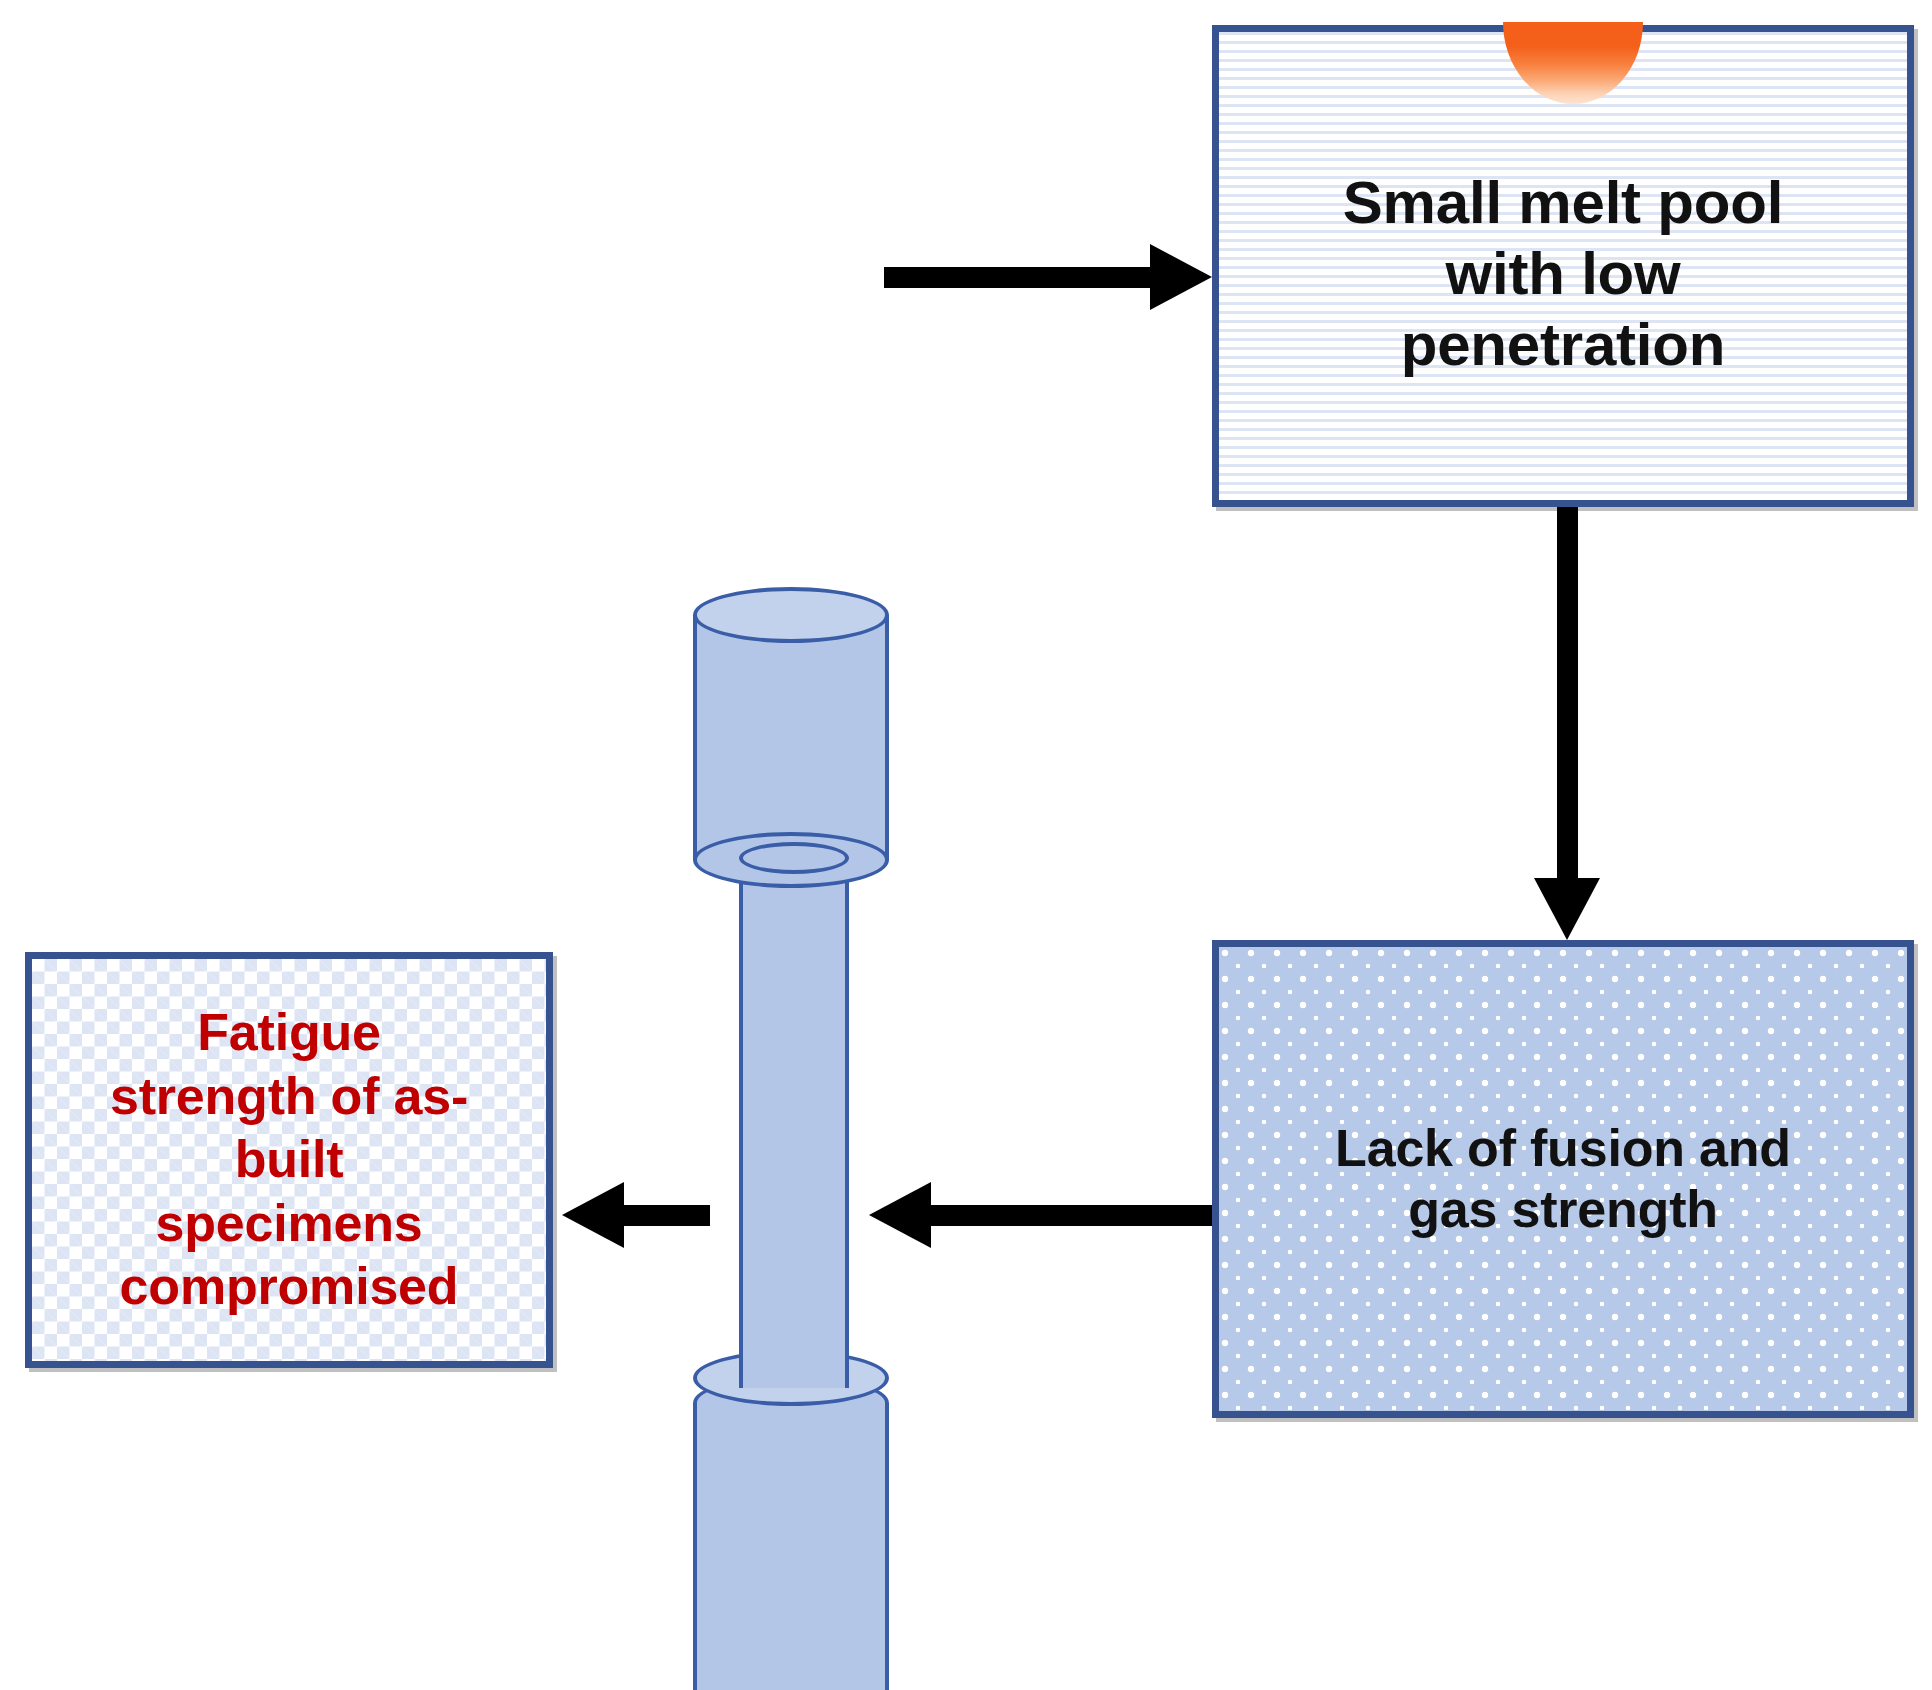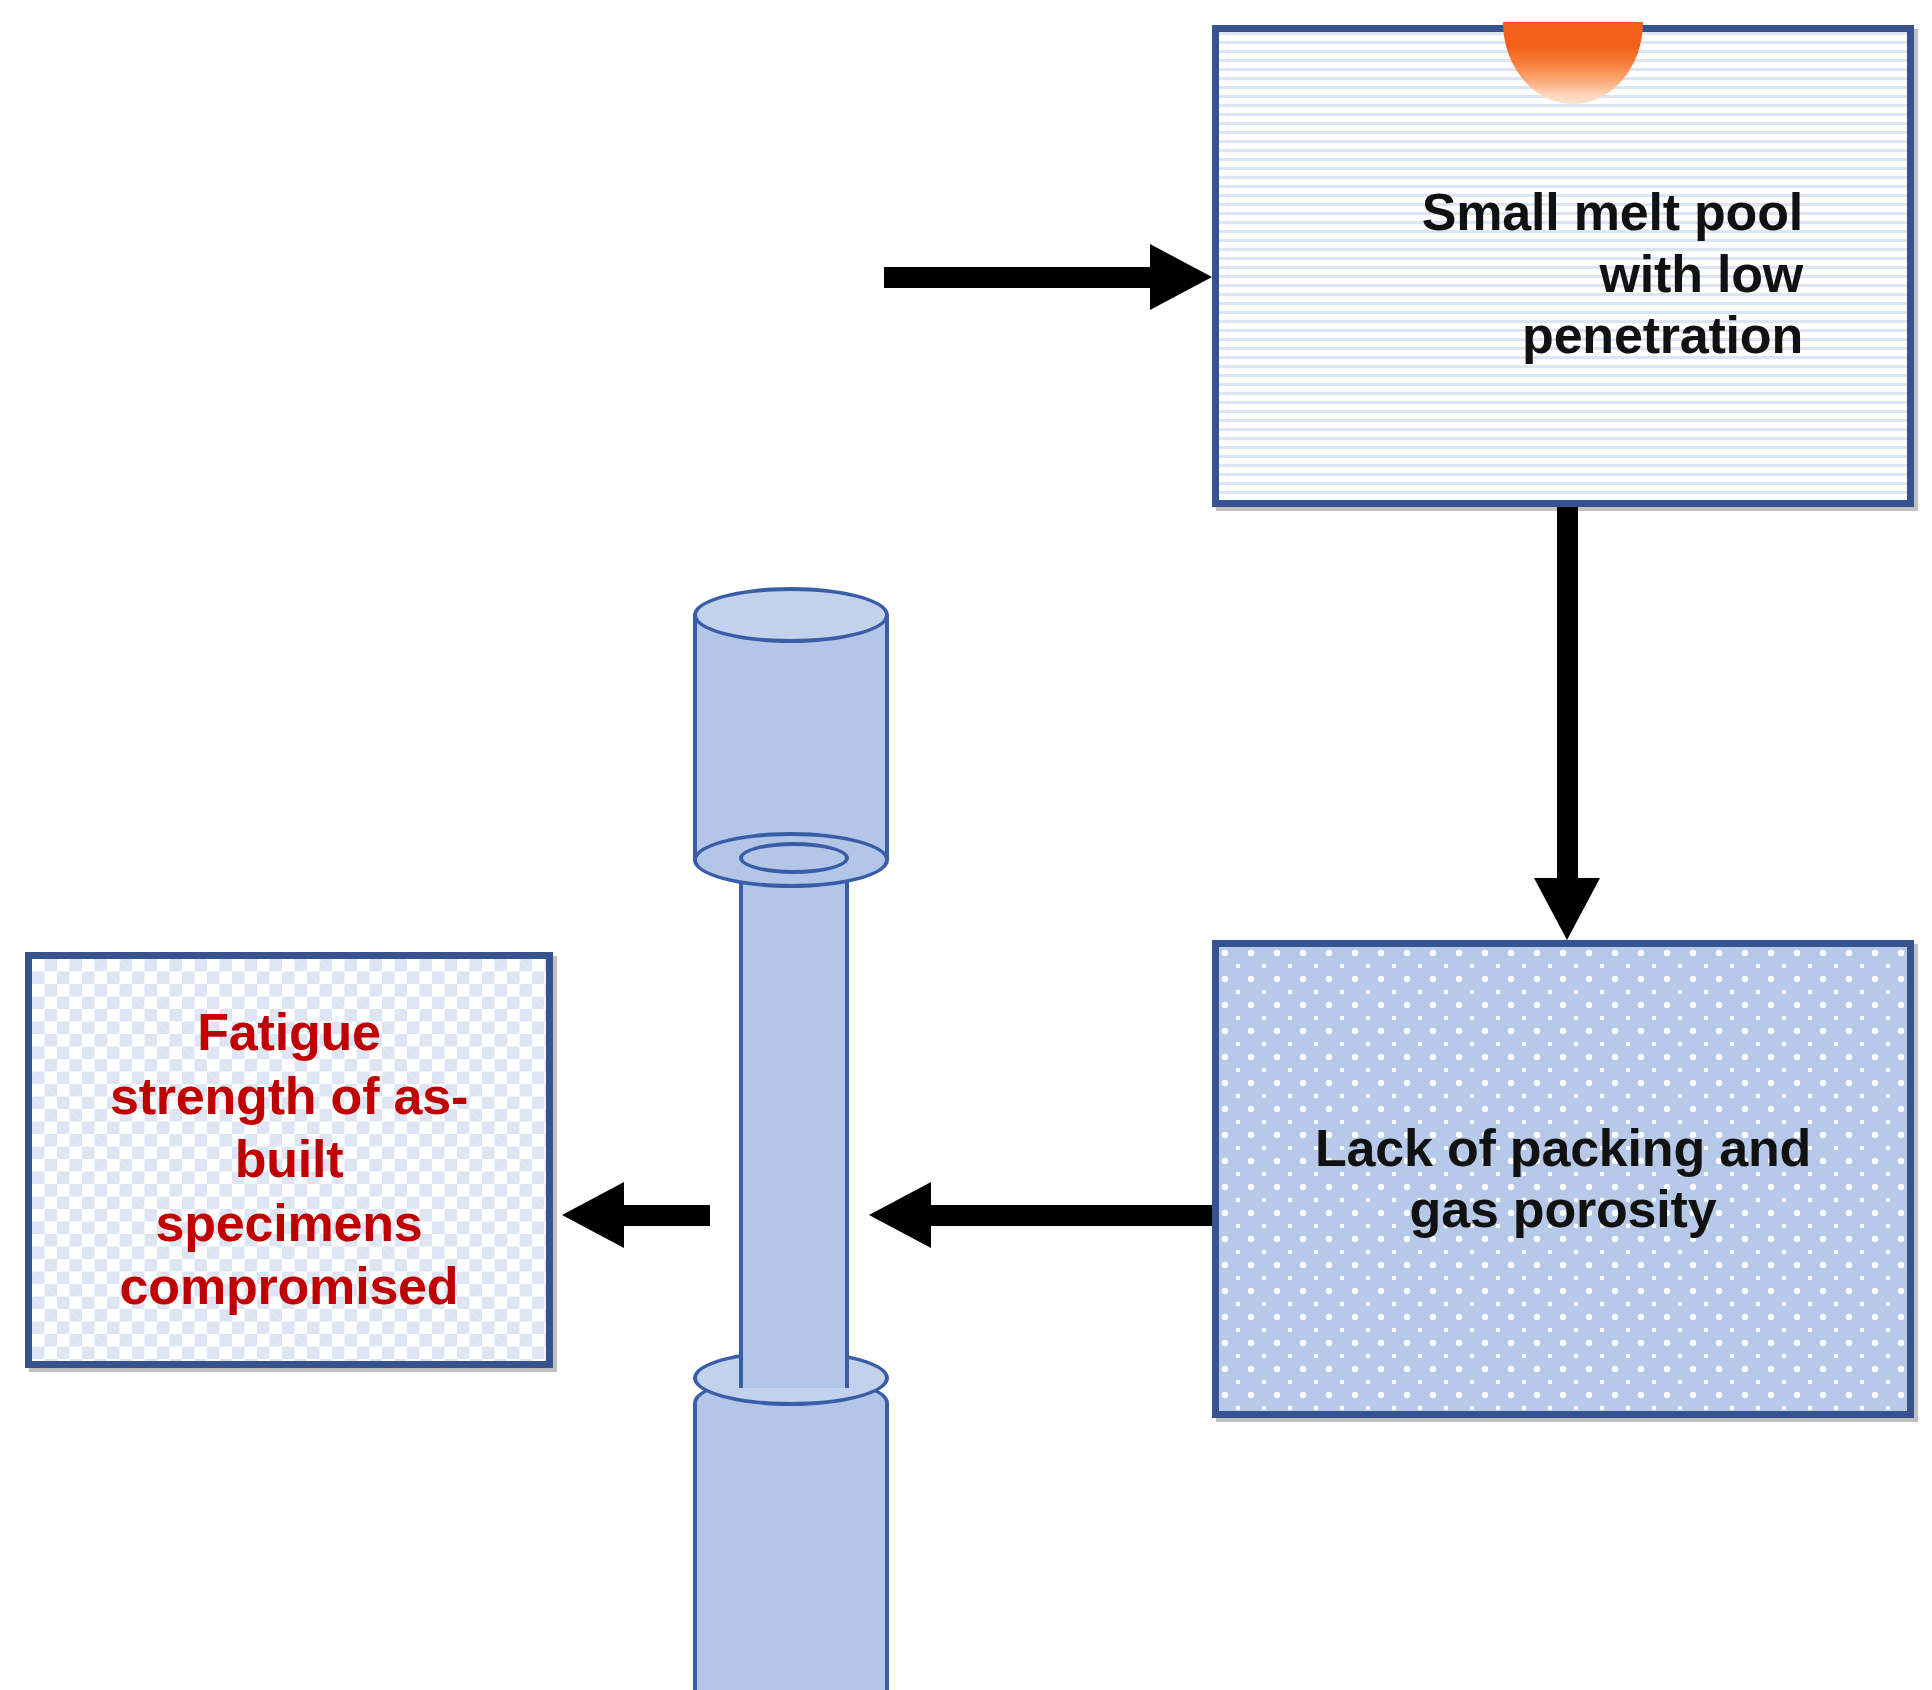--- a/index.html
+++ b/index.html
@@ -133,31 +133,31 @@
   }
   .ellipse.plain { background: #b3c6e7; }
 </style>
 </head>
 <body>
 
 <div id="canvas">
 
 
   <div class="flow-box pat-hlines" style="left:1212px; top:25px; width:702px; height:482px;">
-    <div class="label" style="font-size:52px; width:480px; color:#111111; margin-top:17px;text-align:right;">Small melt pool with low penetration</div>
+    <div class="label" style="font-size:60px; width:480px; color:#111111; margin-top:17px;">Small melt pool with low penetration</div>
   </div>
 
   <div class="melt-pool" style="left:1503px; top:22px; width:140px; height:82px;"></div>
 
   <div class="flow-box pat-check" style="left:25px; top:952px; width:528px; height:416px;">
     <div class="label" style="font-size:52px; width:380px; color:#c00000; line-height:1.22;">Fatigue strength of as-built specimens compromised</div>
   </div>
 
   <div class="flow-box pat-dots" style="left:1212px; top:940px; width:702px; height:478px;">
-    <div class="label" style="font-size:52px; width:520px; color:#111111;">Lack of packing and gas porosity</div>
+    <div class="label" style="font-size:52px; width:520px; color:#111111;">Lack of fusion and gas strength</div>
   </div>
 
   <div class="arrow-h right" style="left:884px; top:277px; width:328px;">
     <div class="shaft" style="left:0; width:266px;"></div>
     <div class="head" style="left:266px;"></div>
   </div>
 
   <div class="arrow-v" style="left:1567px; top:507px; height:433px;">
     <div class="shaft" style="top:0; height:371px;"></div>
     <div class="head" style="top:371px;"></div>

